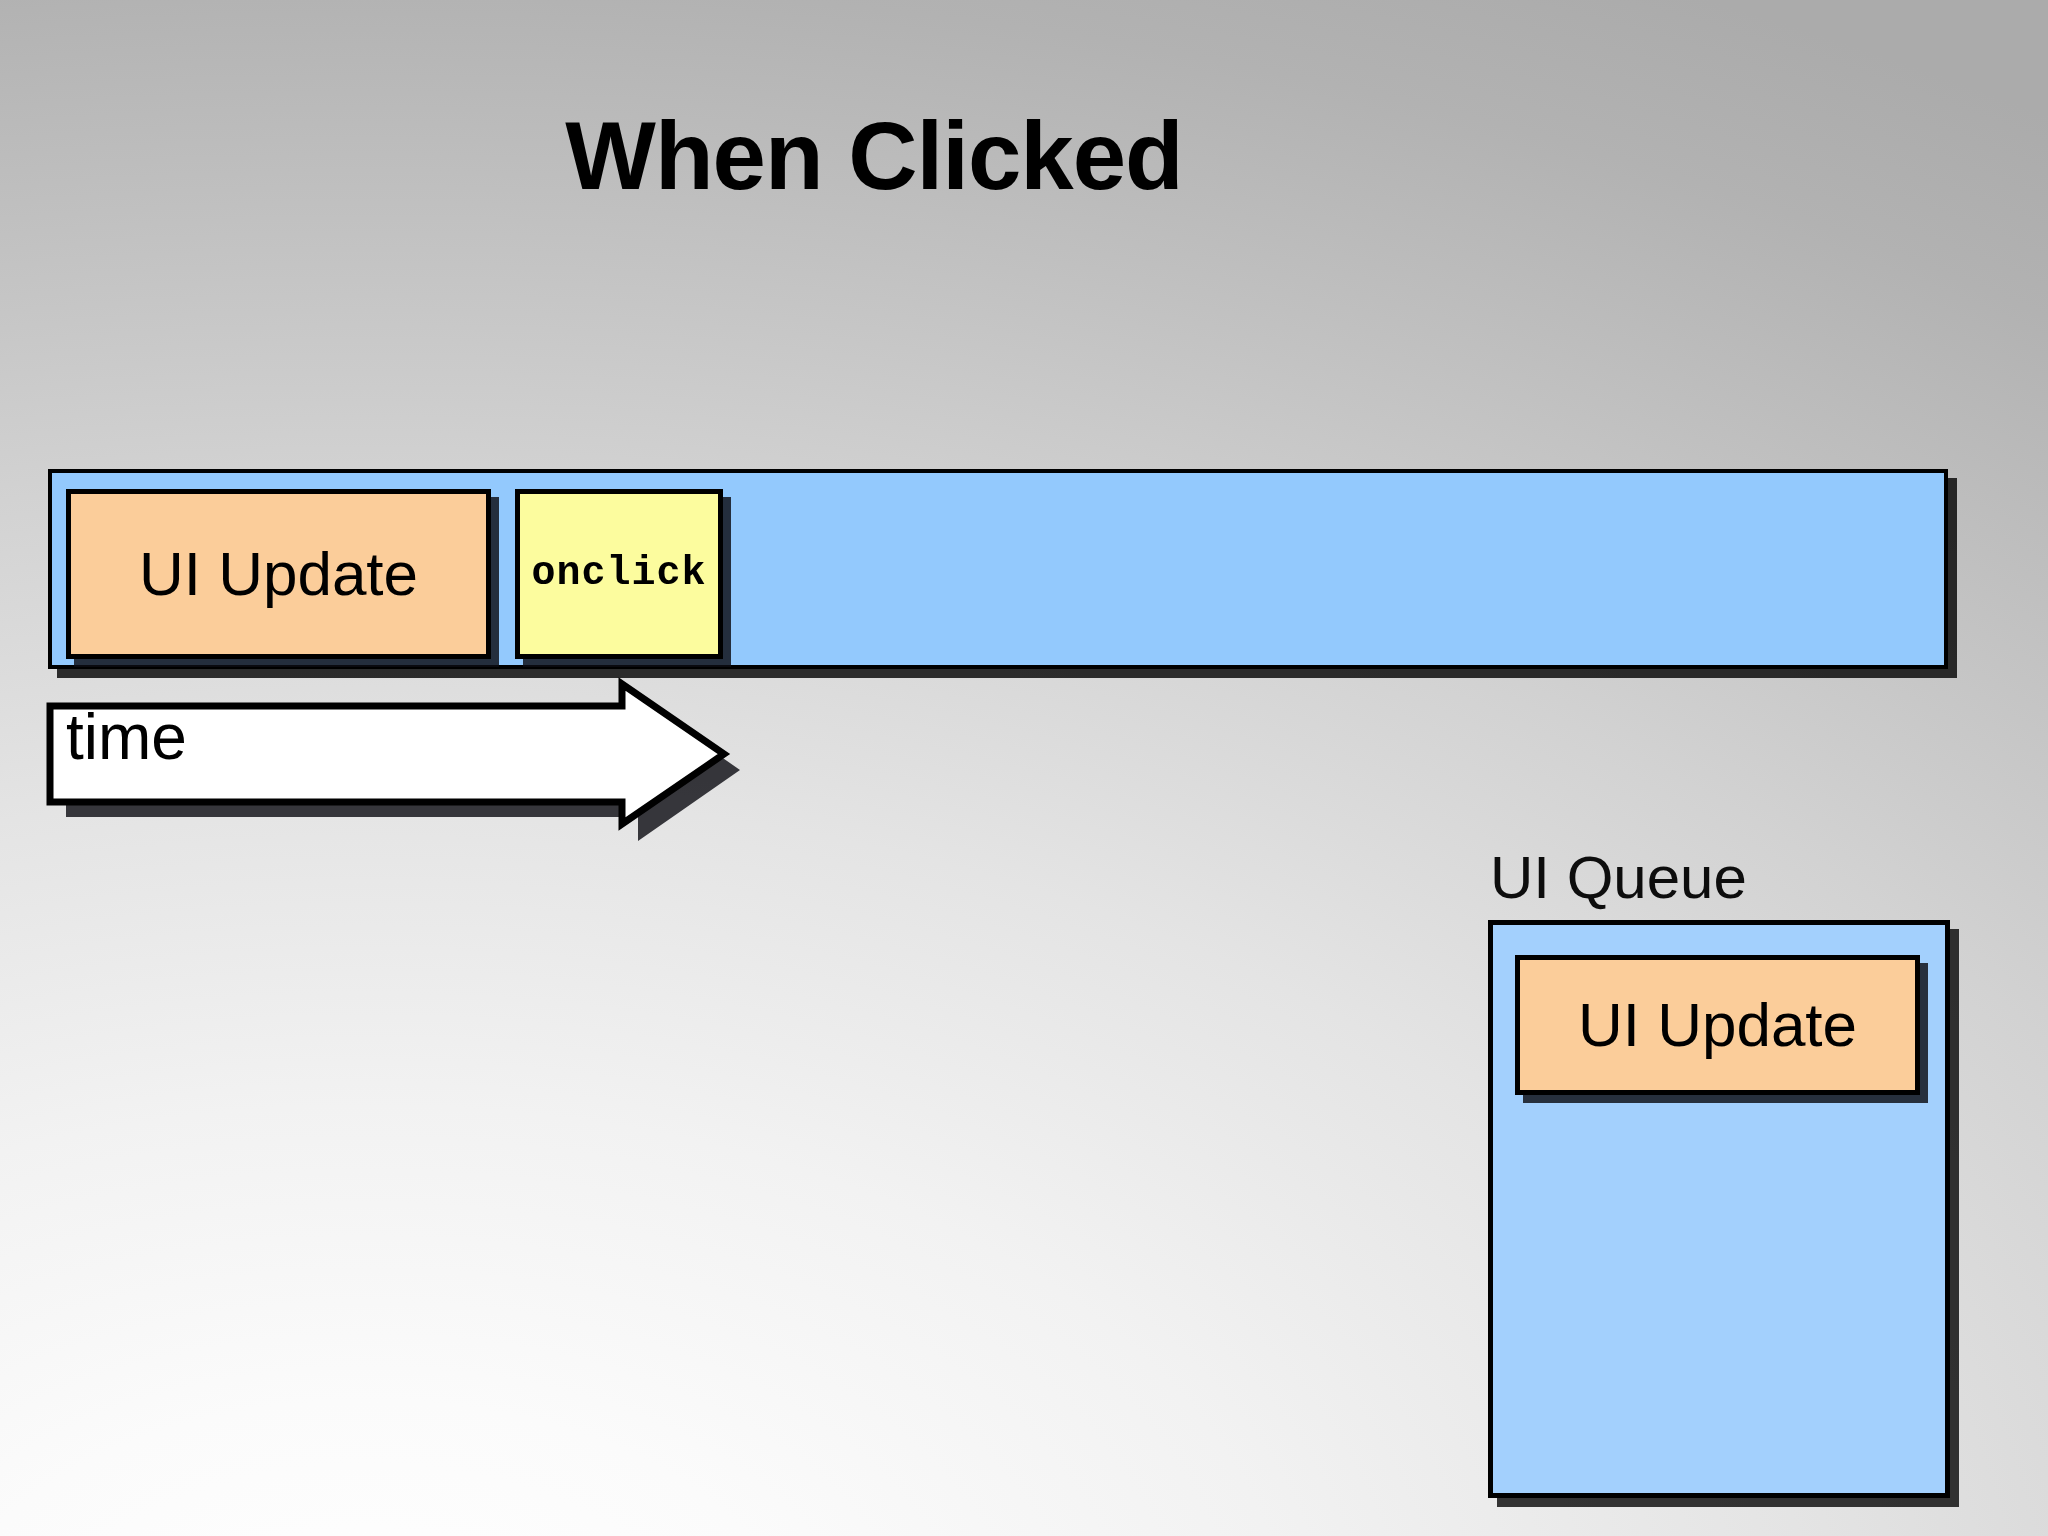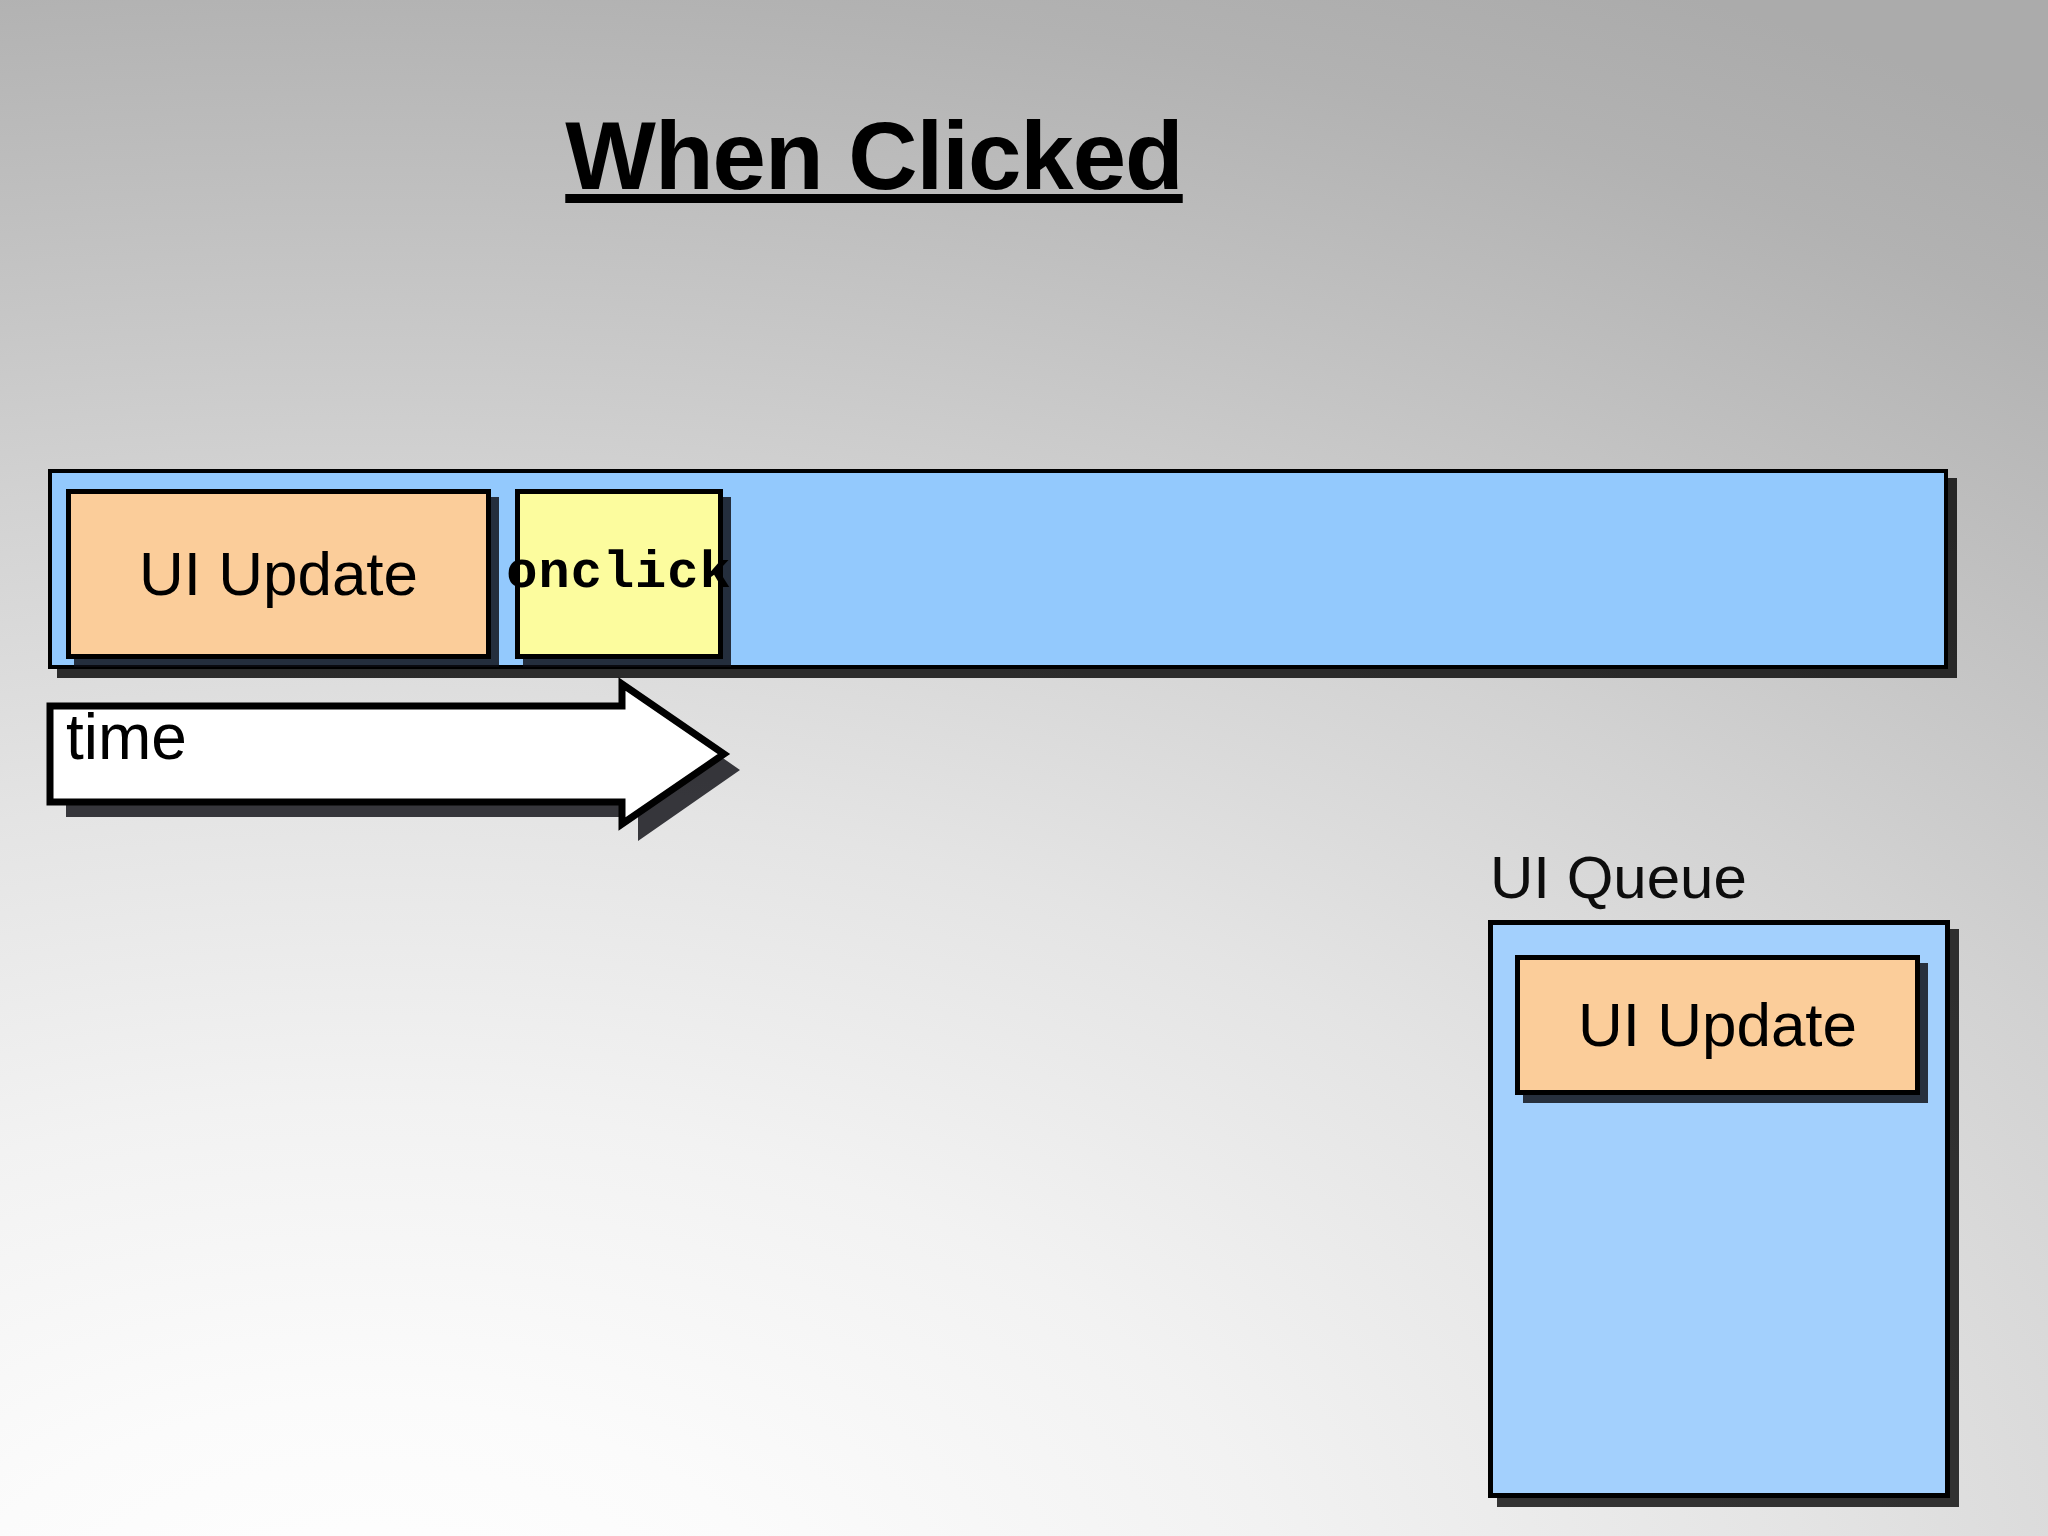--- a/index.html
+++ b/index.html
@@ -38,21 +38,20 @@
     top: 104px;
     width: 1748px;
     text-align: center;
     font-family: "Liberation Sans", sans-serif;
     font-weight: bold;
     font-size: 96px;
     line-height: 104px;
     letter-spacing: -1px;
     color: #000000;
     white-space: nowrap;
-    text-decoration: underline;
   }
 
   
   .section-label {
     position: absolute;
     font-family: "Liberation Sans", sans-serif;
     font-weight: normal;
     font-size: 60px;
     line-height: 66px;
     color: #0d0d0d;
@@ -97,21 +96,21 @@
     font-size: 62px;
     line-height: 64px;
     font-weight: normal;
   }
   #block-onclick {
     left: 463px;
     top: 16px;
     width: 208px;
     height: 170px;
     font-family: "Liberation Mono", monospace;
-    font-size: 52px;
+    font-size: 40px;
     line-height: 46px;
     font-weight: bold;
     letter-spacing: 1px;
   }
 
   
   #time-arrow {
     position: absolute;
     left: 46px;
     top: 684px;

